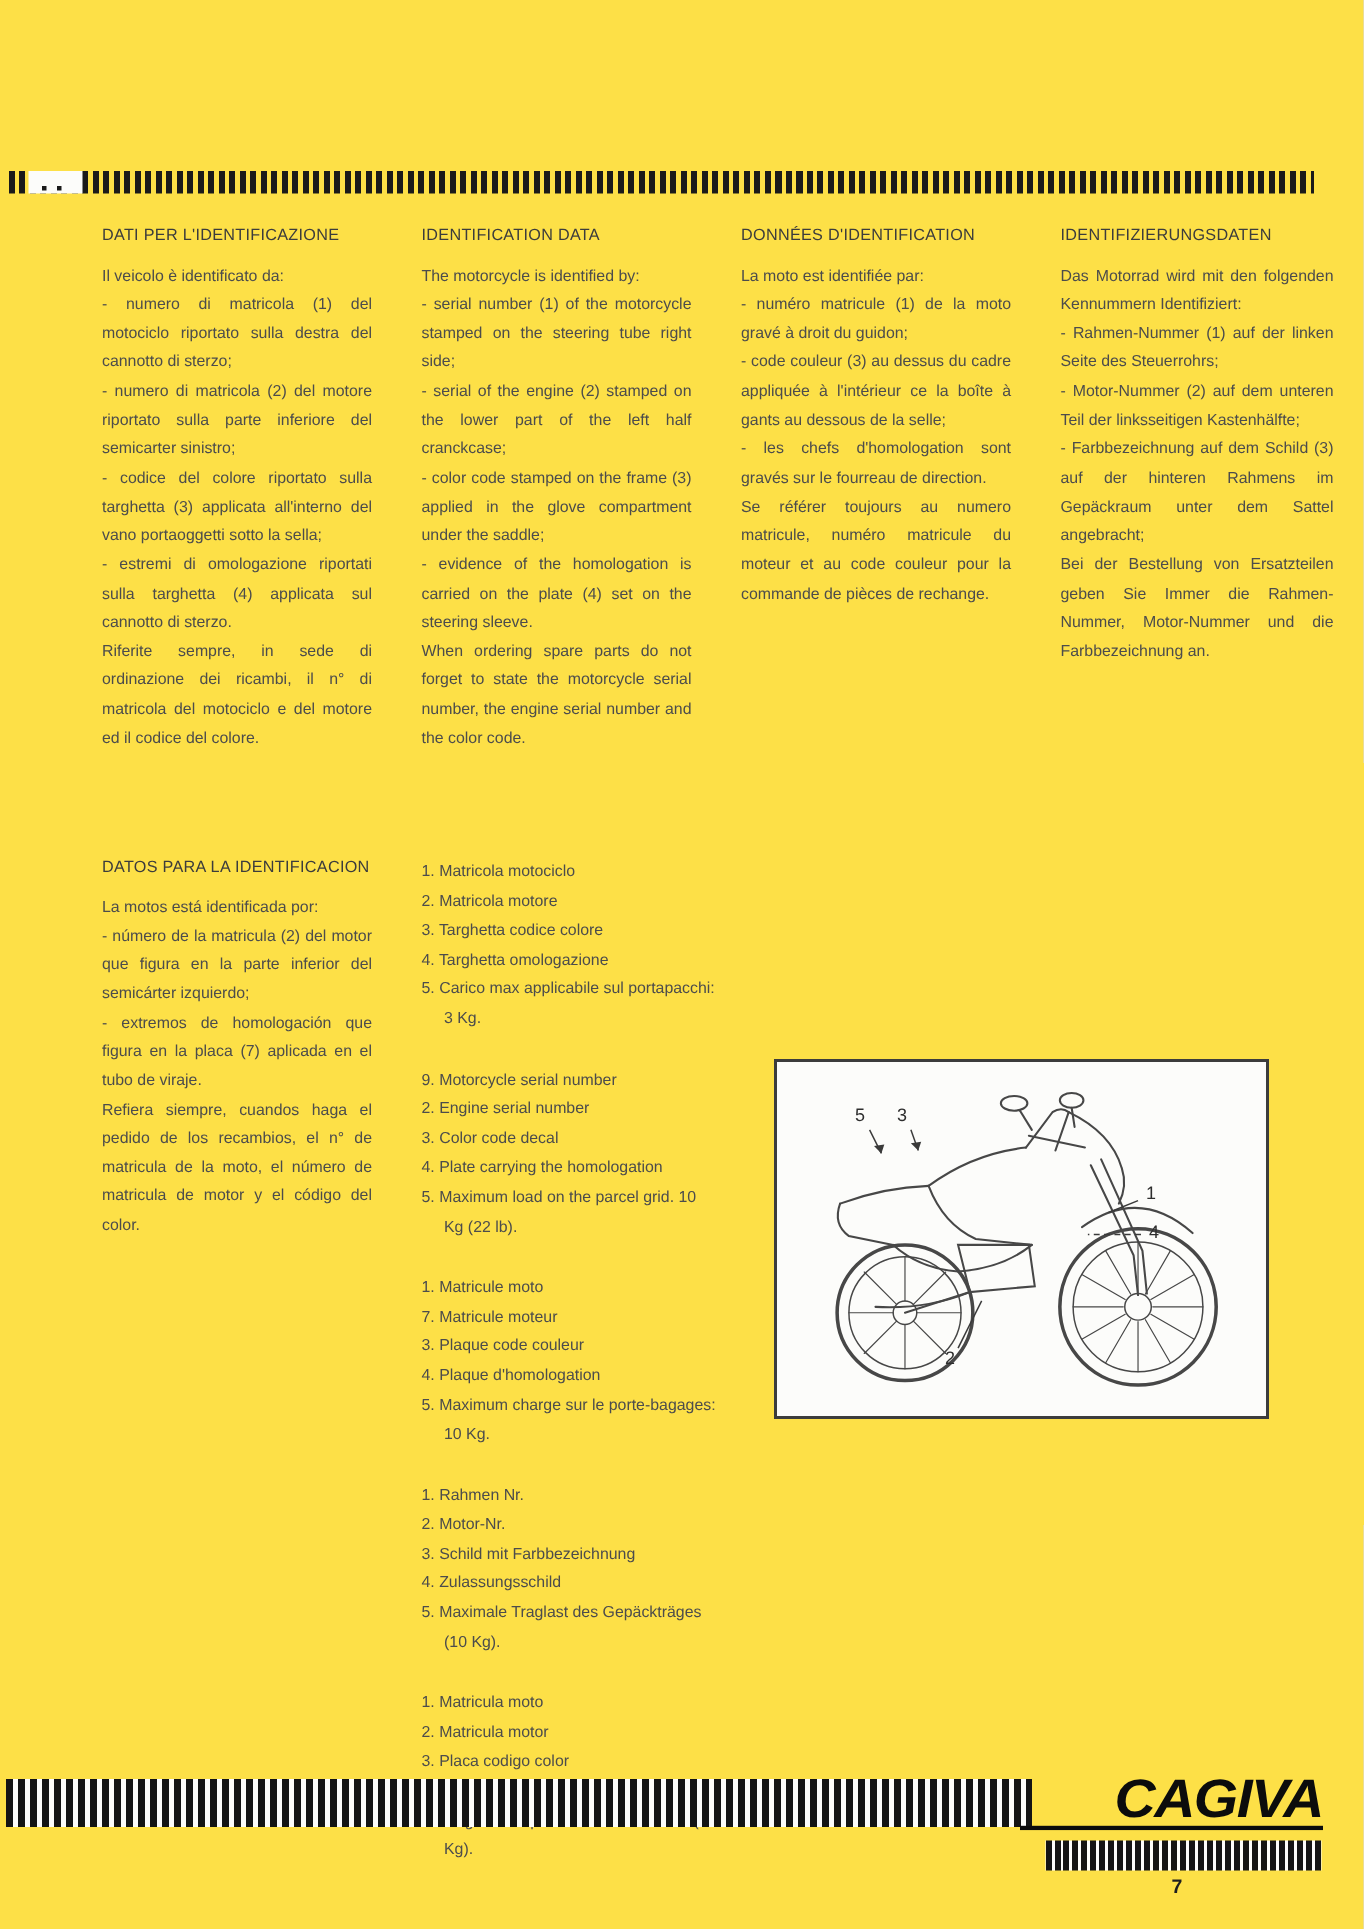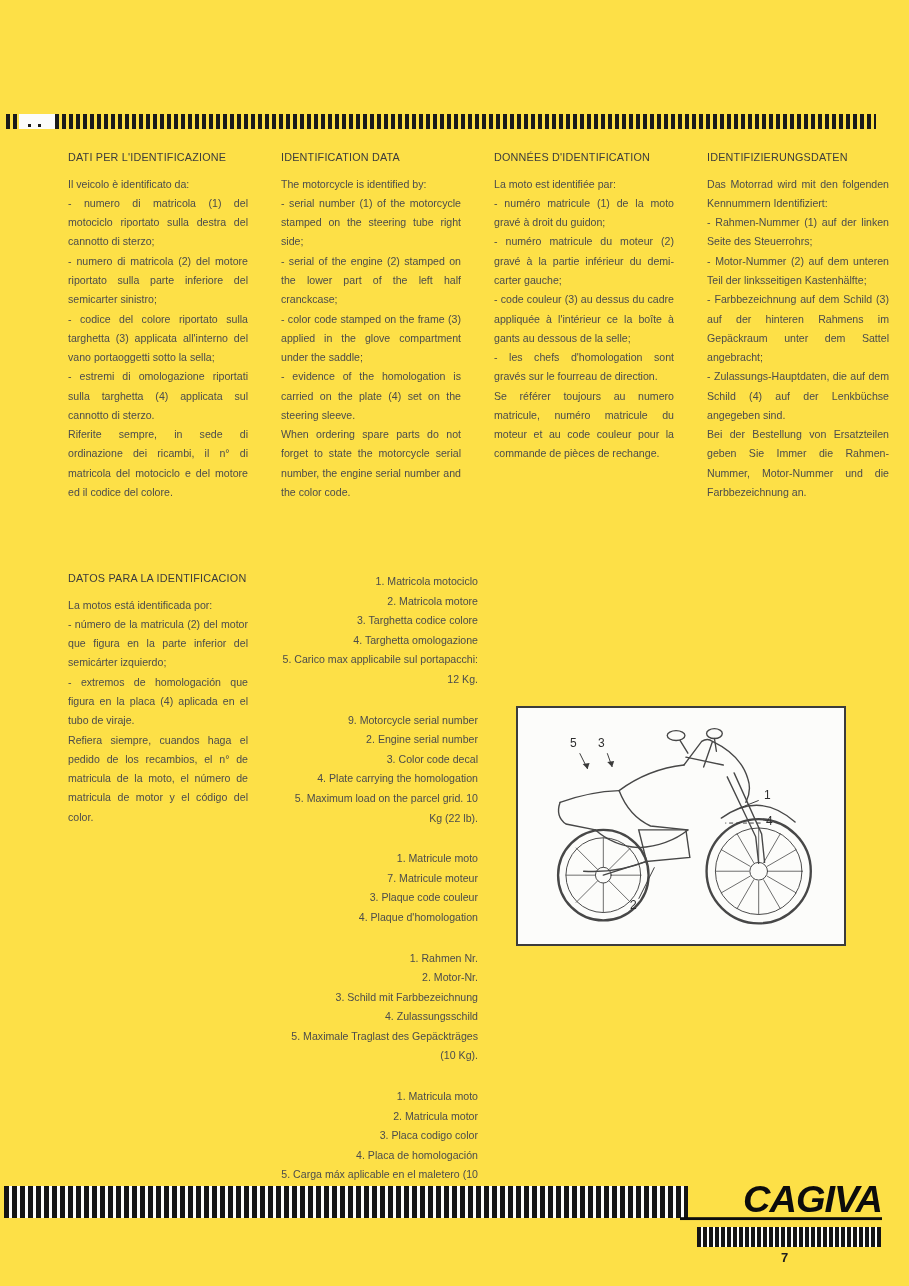--- a/index.html
+++ b/index.html
@@ -38,21 +38,21 @@
   
   .col { position:absolute; width:180px; font-size:10.6px; line-height:1.82; text-align:justify; }
   .col h3 { font-size:10.8px; font-weight:400; color:#3c3c3c; letter-spacing:.2px; margin:0 0 7px 0; white-space:nowrap; }
   .col p { margin:0; }
   .row1 { top:148px; }
   .c1 { left:68px; } .c2 { left:281px; } .c3 { left:494px; } .c4 { left:707px; width:182px; }
   .spanish { left:68px; top:569px; }
 
   
   .lists { position:absolute; left:281px; top:572px; width:197px; font-size:10.6px; line-height:1.85; }
-  .list { margin-bottom:21px;text-align:right; }
+  .list { margin-bottom:21px; }
   .list p { margin:0; padding-left:15px; text-indent:-15px; }
 
   
   .figure {
     position:absolute; left:516px; top:706px; width:330px; height:240px;
     border:2px solid #3c3c3c; background:#fcfcfa;
   }
   .figure svg { position:absolute; left:0; top:0; width:100%; height:100%; }
   .callout { position:absolute; font-size:12px; color:#2e2e2e; }
   .n5 { left:52px;  top:28px; }
@@ -89,64 +89,63 @@
     <p>- serial of the engine (2) stamped on the lower part of the left half cranckcase;</p>
     <p>- color code stamped on the frame (3) applied in the glove compartment under the saddle;</p>
     <p>- evidence of the homologation is carried on the plate (4) set on the steering sleeve.</p>
     <p>When ordering spare parts do not forget to state the motorcycle serial number, the engine serial number and the color code.</p>
   </section>
 
   <section class="col row1 c3" lang="fr">
     <h3>DONNÉES D'IDENTIFICATION</h3>
     <p>La moto est identifiée par:</p>
     <p>- numéro matricule (1) de la moto gravé à droit du guidon;</p>
-    <p>- numéro matricule du moteur (2) gravé à la partie inférieur du demi-carter gauche;</p>
     <p>- code couleur (3) au dessus du cadre appliquée à l'intérieur ce la boîte à gants au dessous de la selle;</p>
     <p>- les chefs d'homologation sont gravés sur le fourreau de direction.</p>
     <p>Se référer toujours au numero matricule, numéro matricule du moteur et au code couleur pour la commande de pièces de rechange.</p>
   </section>
 
   <section class="col row1 c4" lang="de">
     <h3>IDENTIFIZIERUNGSDATEN</h3>
     <p>Das Motorrad wird mit den folgenden Kennummern Identifiziert:</p>
     <p>- Rahmen-Nummer (1) auf der linken Seite des Steuerrohrs;</p>
     <p>- Motor-Nummer (2) auf dem unteren Teil der linksseitigen Kastenhälfte;</p>
     <p>- Farbbezeichnung auf dem Schild (3) auf der hinteren Rahmens im Gepäckraum unter dem Sattel angebracht;</p>
-    <p>- Zulassungs-Hauptdaten, die auf dem Schild (4) auf der Lenkbüchse angegeben sind.</p>
     <p>Bei der Bestellung von Ersatzteilen geben Sie Immer die Rahmen-Nummer, Motor-Nummer und die Farbbezeichnung an.</p>
   </section>
 
   <section class="col spanish" lang="es">
     <h3>DATOS PARA LA IDENTIFICACION</h3>
     <p>La motos está identificada por:</p>
     <p>- número de la matricula (2) del motor que figura en la parte inferior del semicárter izquierdo;</p>
-    <p>- extremos de homologación que figura en la placa (4) aplicada en el tubo de viraje.</p>
+    <p>- extremos de homologación que figura en la placa (7) aplicada en el tubo de viraje.</p>
     <p>Refiera siempre, cuandos haga el pedido de los recambios, el n° de matricula de la moto, el número de matricula de motor y el código del color.</p>
   </section>
 
   <div class="lists">
     <div class="list">
       <p>1. Matricola motociclo</p>
       <p>2. Matricola motore</p>
       <p>3. Targhetta codice colore</p>
       <p>4. Targhetta omologazione</p>
-      <p>5. Carico max applicabile sul portapacchi: 12 Kg.</p>
+      <p>5. Carico max applicabile sul portapacchi: 3 Kg.</p>
     </div>
     <div class="list">
       <p>9. Motorcycle serial number</p>
       <p>2. Engine serial number</p>
       <p>3. Color code decal</p>
       <p>4. Plate carrying the homologation</p>
       <p>5. Maximum load on the parcel grid. 10 Kg (22 lb).</p>
     </div>
     <div class="list">
       <p>1. Matricule moto</p>
       <p>7. Matricule moteur</p>
       <p>3. Plaque code couleur</p>
       <p>4. Plaque d'homologation</p>
+      <p>5. Maximum charge sur le porte-bagages: 10 Kg.</p>
     </div>
     <div class="list">
       <p>1. Rahmen Nr.</p>
       <p>2. Motor-Nr.</p>
       <p>3. Schild mit Farbbezeichnung</p>
       <p>4. Zulassungsschild</p>
       <p>5. Maximale Traglast des Gepäckträges (10 Kg).</p>
     </div>
     <div class="list">
       <p>1. Matricula moto</p>

